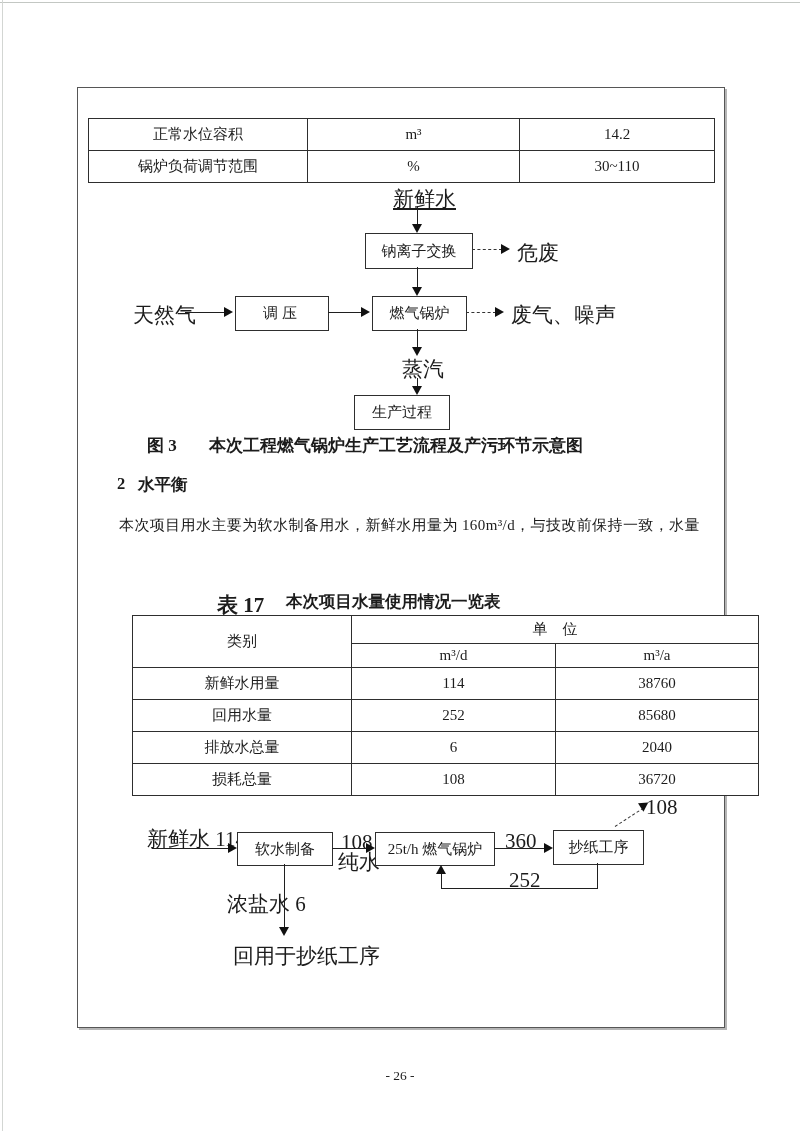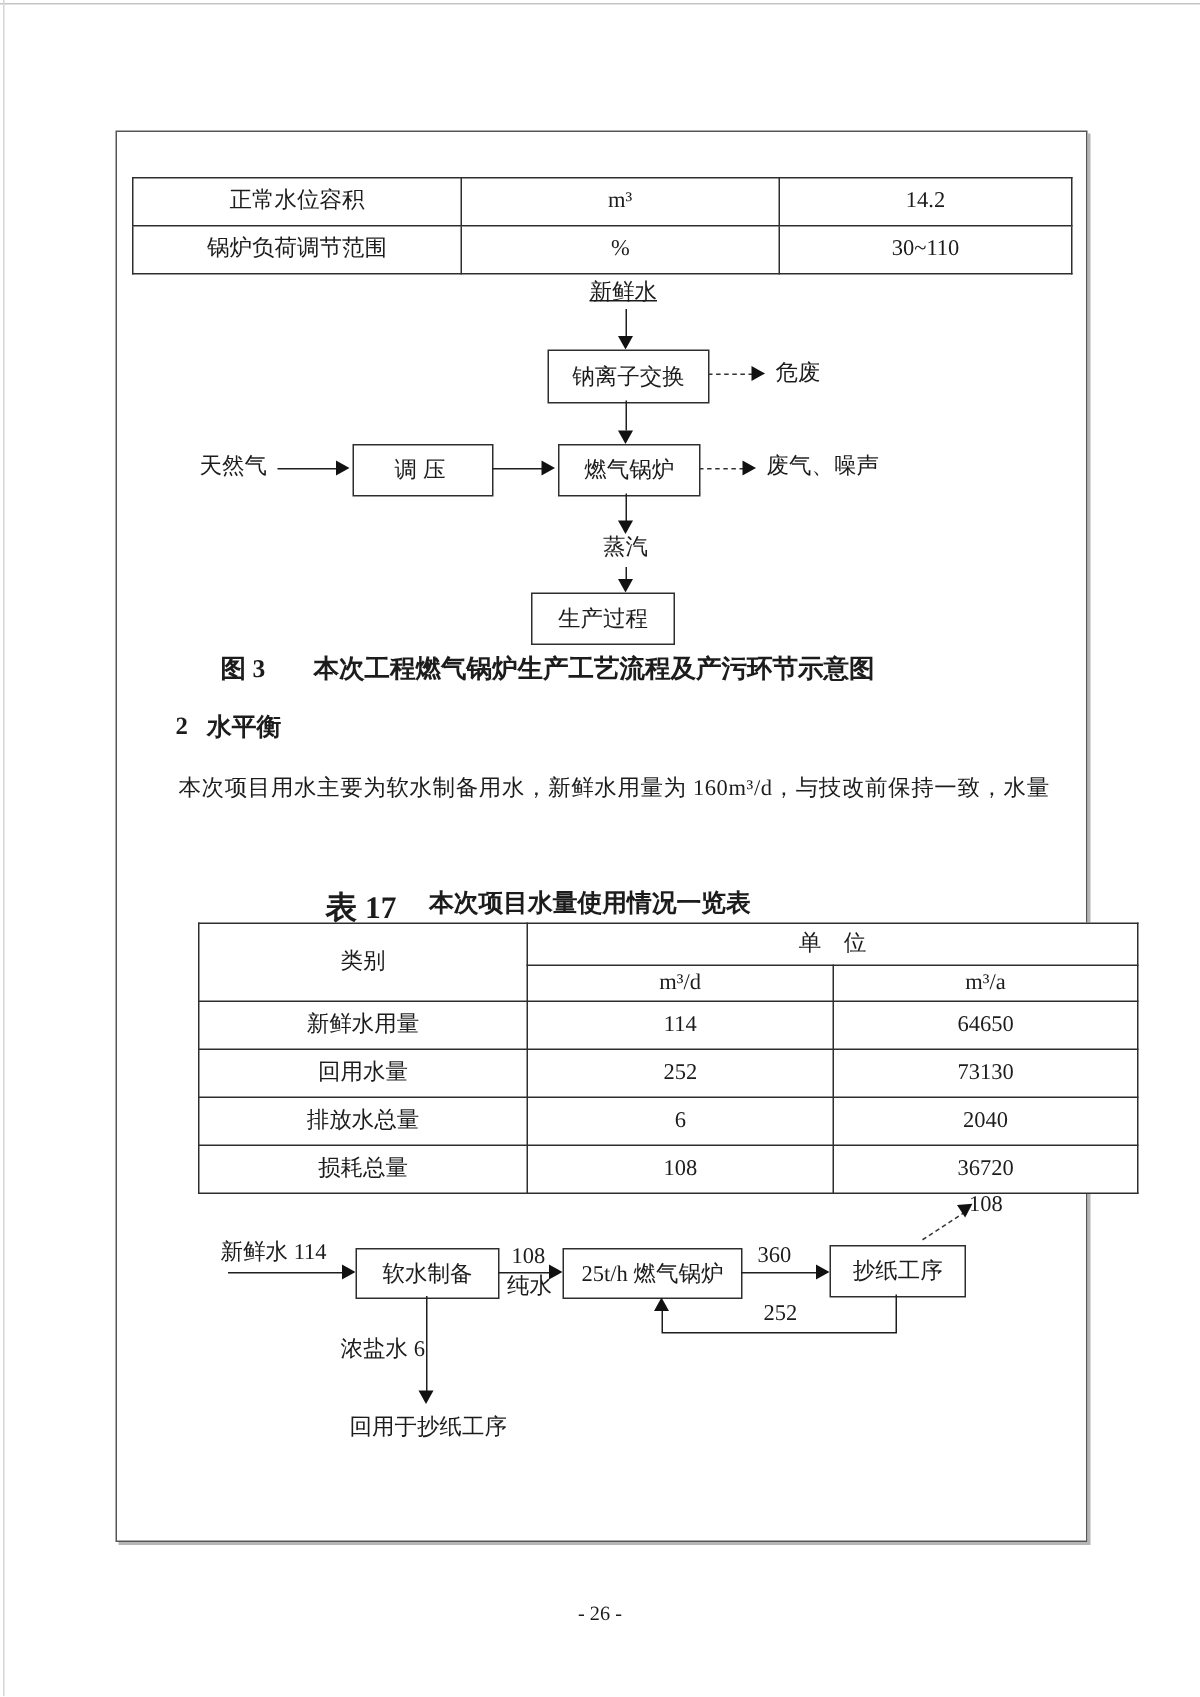--- a/index.html
+++ b/index.html
@@ -17,21 +17,21 @@
   .vl{position:absolute;width:0;border-left:1px solid #1f1f1f;}
   .dash{border-top:1px dashed #333;}
   .ar{position:absolute;width:0;height:0;border-left:9px solid #111;
       border-top:5px solid transparent;border-bottom:5px solid transparent;}
   .ad{position:absolute;width:0;height:0;border-top:9px solid #111;
       border-left:5px solid transparent;border-right:5px solid transparent;}
   .au{position:absolute;width:0;height:0;border-bottom:9px solid #111;
       border-left:5px solid transparent;border-right:5px solid transparent;}
   .box{position:absolute;border:1px solid #2e2e2e;background:#fff;display:flex;
        align-items:center;justify-content:center;font-size:15px;white-space:nowrap;}
-  .lab{position:absolute;font-size:15px;white-space:nowrap;line-height:1.15;text-align:right;}
+  .lab{position:absolute;font-size:21px;white-space:nowrap;line-height:1.15;text-align:right;}
   .cap{position:absolute;font-weight:bold;font-size:17px;white-space:nowrap;}
   .heading{position:absolute;font-weight:bold;font-size:16.5px;white-space:nowrap;}
   .bodyline{position:absolute;font-size:15px;white-space:nowrap;letter-spacing:0.4px;}
   .underline{text-decoration:underline;}
   .footer{position:absolute;left:0;width:100%;text-align:center;font-size:13.5px;}
 </style>
 </head>
 <body>
 
 <div class="page">
@@ -121,26 +121,26 @@
       <td rowspan="2">类别</td>
       <td colspan="2">单　位</td>
     </tr>
     <tr style="height:24px">
       <td>m³/d</td>
       <td>m³/a</td>
     </tr>
     <tr style="height:32px">
       <td>新鲜水用量</td>
       <td>114</td>
-      <td>64650</td>
+      <td>38760</td>
     </tr>
     <tr style="height:32px">
       <td>回用水量</td>
       <td>252</td>
-      <td>73130</td>
+      <td>85680</td>
     </tr>
     <tr style="height:32px">
       <td>排放水总量</td>
       <td>6</td>
       <td>2040</td>
     </tr>
     <tr style="height:32px">
       <td>损耗总量</td>
       <td>108</td>
       <td>36720</td>

